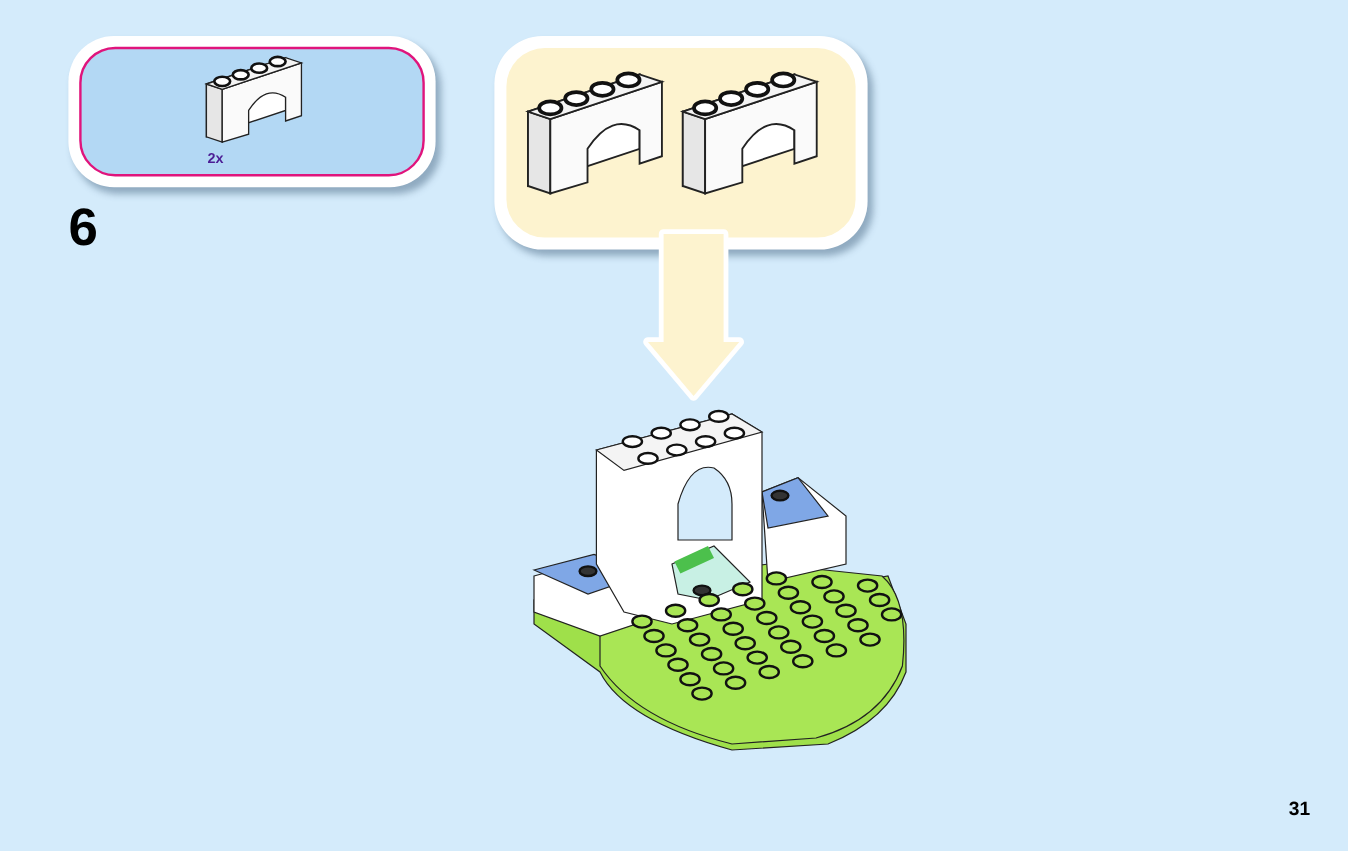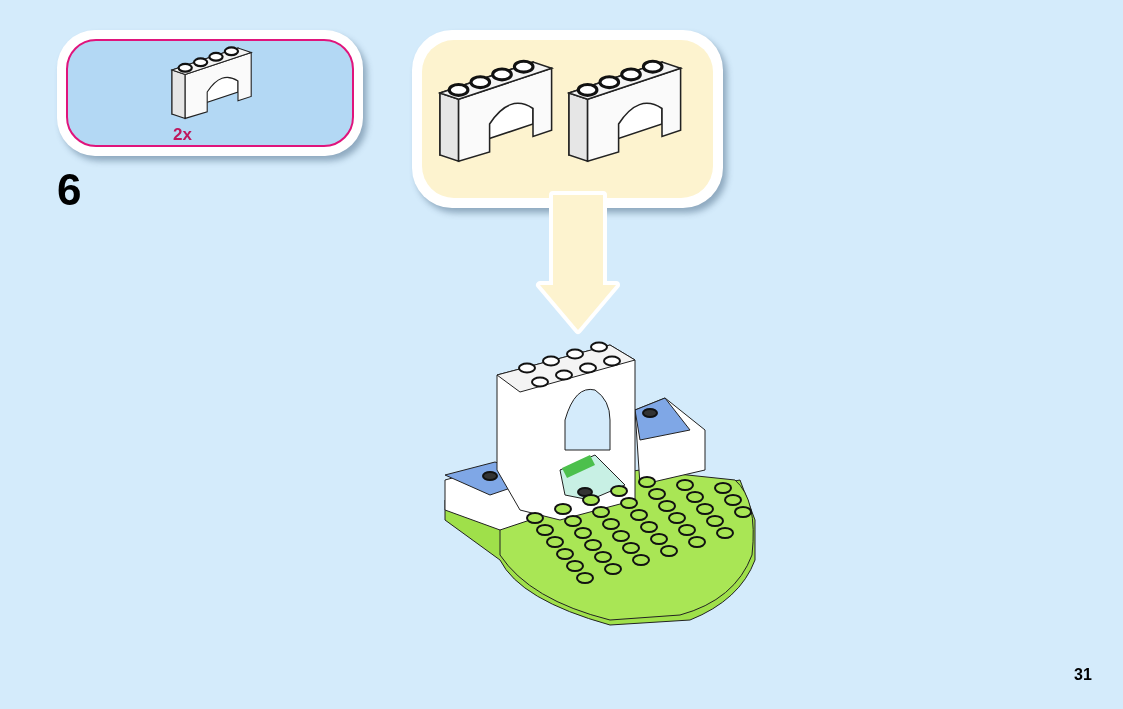--- a/index.html
+++ b/index.html
@@ -1,19 +1,19 @@
 <!DOCTYPE html>
 <html><head>
 <meta charset="utf-8">
 <style>
   html,body{margin:0;padding:0;}
   body{width:1123px;height:709px;background:#d4ebfb;position:relative;overflow:hidden;font-family:"Liberation Sans",sans-serif;}
   .parts-box{position:absolute;left:57px;top:30px;width:306px;height:126px;border-radius:38px;background:#fff;box-shadow:4px 5px 6px rgba(60,90,120,0.45);}
   .parts-inner{position:absolute;left:9px;top:9px;right:9px;bottom:9px;border-radius:30px;background:#b3d8f4;border:2px solid #e0147c;box-sizing:border-box;}
-  .parts-count{position:absolute;left:173px;top:125px;font-size:17px;font-weight:bold;color:#be185d;}
+  .parts-count{position:absolute;left:173px;top:125px;font-size:12px;font-weight:bold;color:#4c1d95;}
   .step-number{position:absolute;left:57px;top:168px;font-size:44px;font-weight:bold;color:#000;line-height:1;}
   .page-number{position:absolute;left:1074px;top:666px;font-size:16px;font-weight:bold;color:#000;}
   .callout{position:absolute;left:412px;top:30px;width:311px;height:178px;border-radius:40px;background:#fff;box-shadow:4px 5px 6px rgba(60,90,120,0.45);}
   .callout-inner{position:absolute;left:10px;top:10px;right:10px;bottom:10px;border-radius:32px;background:#fdf3cf;}
   svg{position:absolute;left:0;top:0;}
 </style>
 </head>
 <body>
 
 <div class="parts-box">

